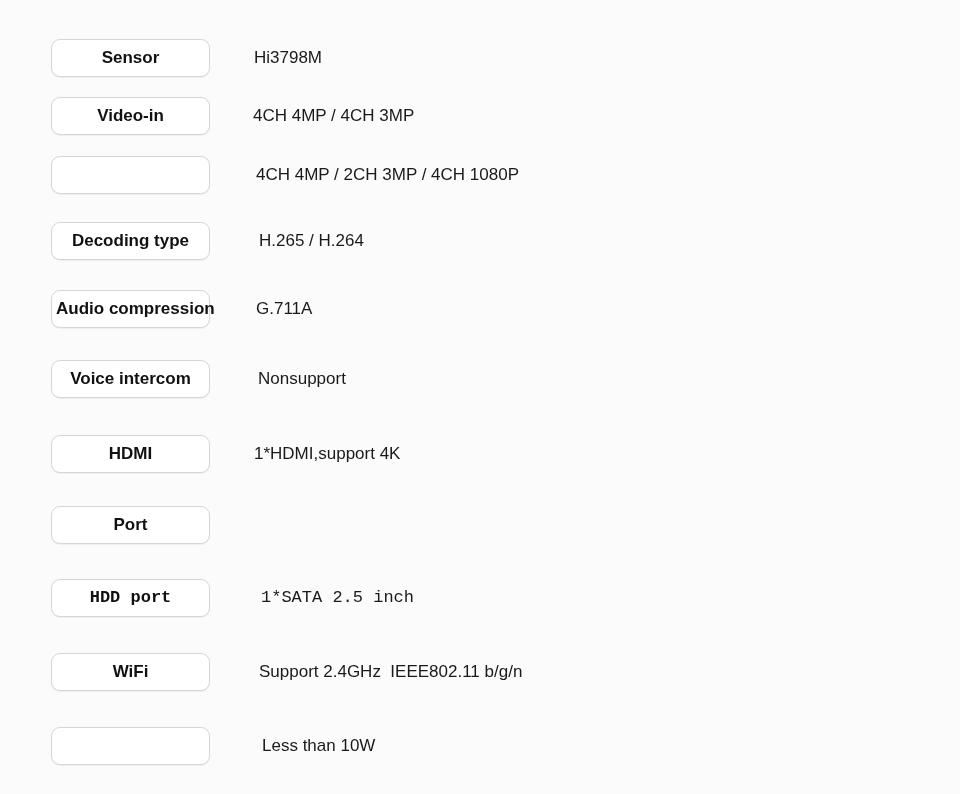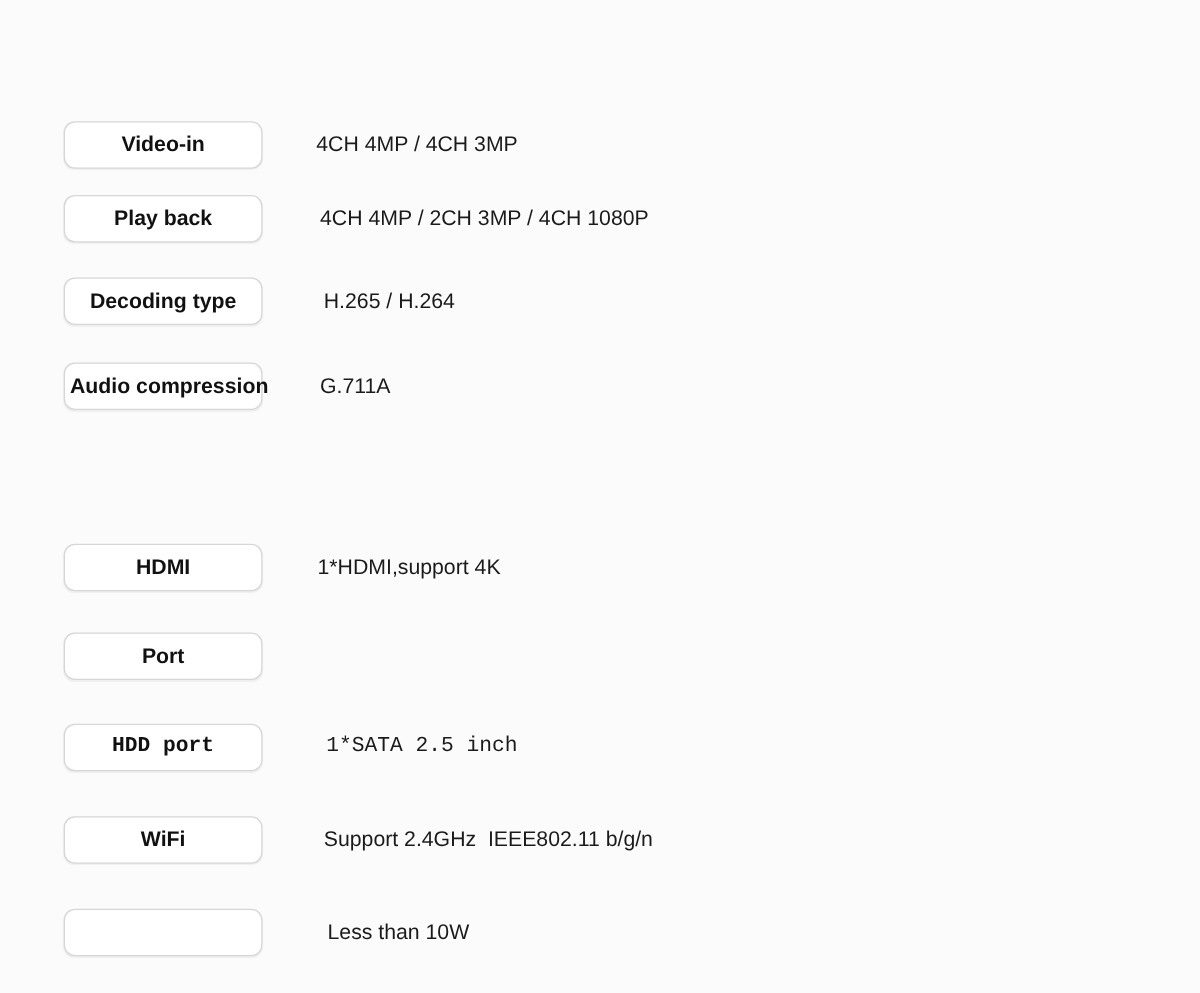--- a/index.html
+++ b/index.html
@@ -65,39 +65,48 @@
     font-size: 17px;
     font-weight: normal;
     color: #1a1a1a;
     white-space: pre;
   }
 </style>
 </head>
 <body>
 
 <div id="spec-sheet">
+    <div class="spec-row" style="top: 39px;">
+      <div class="label-pill"></div>
+      <div class="label-text">Sensor</div>
+      <div class="value-text" style="left: 254px;">Hi3798M</div>
+    </div>
     <div class="spec-row" style="top: 97px;">
       <div class="label-pill"></div>
       <div class="label-text">Video-in</div>
       <div class="value-text" style="left: 253px;">4CH 4MP / 4CH 3MP</div>
     </div>
     <div class="spec-row" style="top: 156px;">
       <div class="label-pill"></div>
-      <div class="label-text">Play back</div>
       <div class="value-text" style="left: 256px;">4CH 4MP / 2CH 3MP / 4CH 1080P</div>
     </div>
     <div class="spec-row" style="top: 222px; padding-left: 6px;">
       <div class="label-pill"></div>
       <div class="label-text">Decoding type</div>
       <div class="value-text" style="left: 259px;">H.265 / H.264</div>
     </div>
     <div class="spec-row" style="top: 290px;">
       <div class="label-pill"></div>
       <div class="label-text wide">Audio compression</div>
       <div class="value-text" style="left: 256px;">G.711A</div>
+    </div>
+    <div class="spec-row" style="top: 360px;">
+      <div class="label-pill"></div>
+      <div class="label-text">Voice intercom</div>
+      <div class="value-text" style="left: 258px;">Nonsupport</div>
     </div>
     <div class="spec-row" style="top: 435px;">
       <div class="label-pill"></div>
       <div class="label-text">HDMI</div>
       <div class="value-text" style="left: 254px;">1*HDMI,support 4K</div>
     </div>
     <div class="spec-row" style="top: 506px;">
       <div class="label-pill"></div>
       <div class="label-text">Port</div>
     </div>

